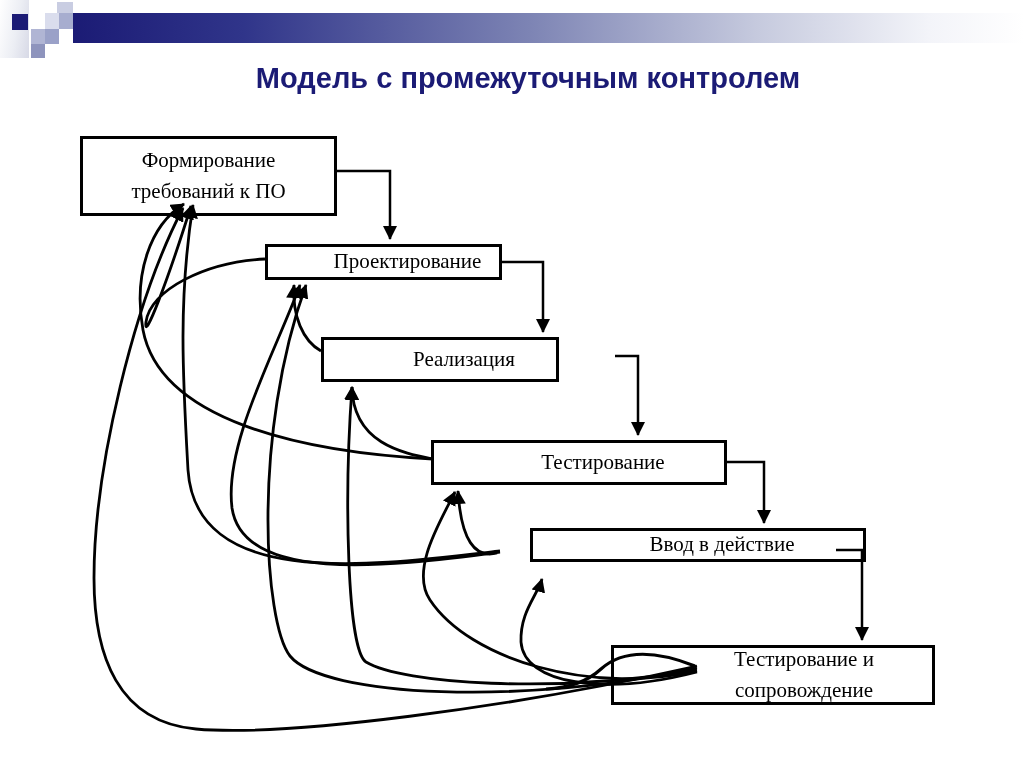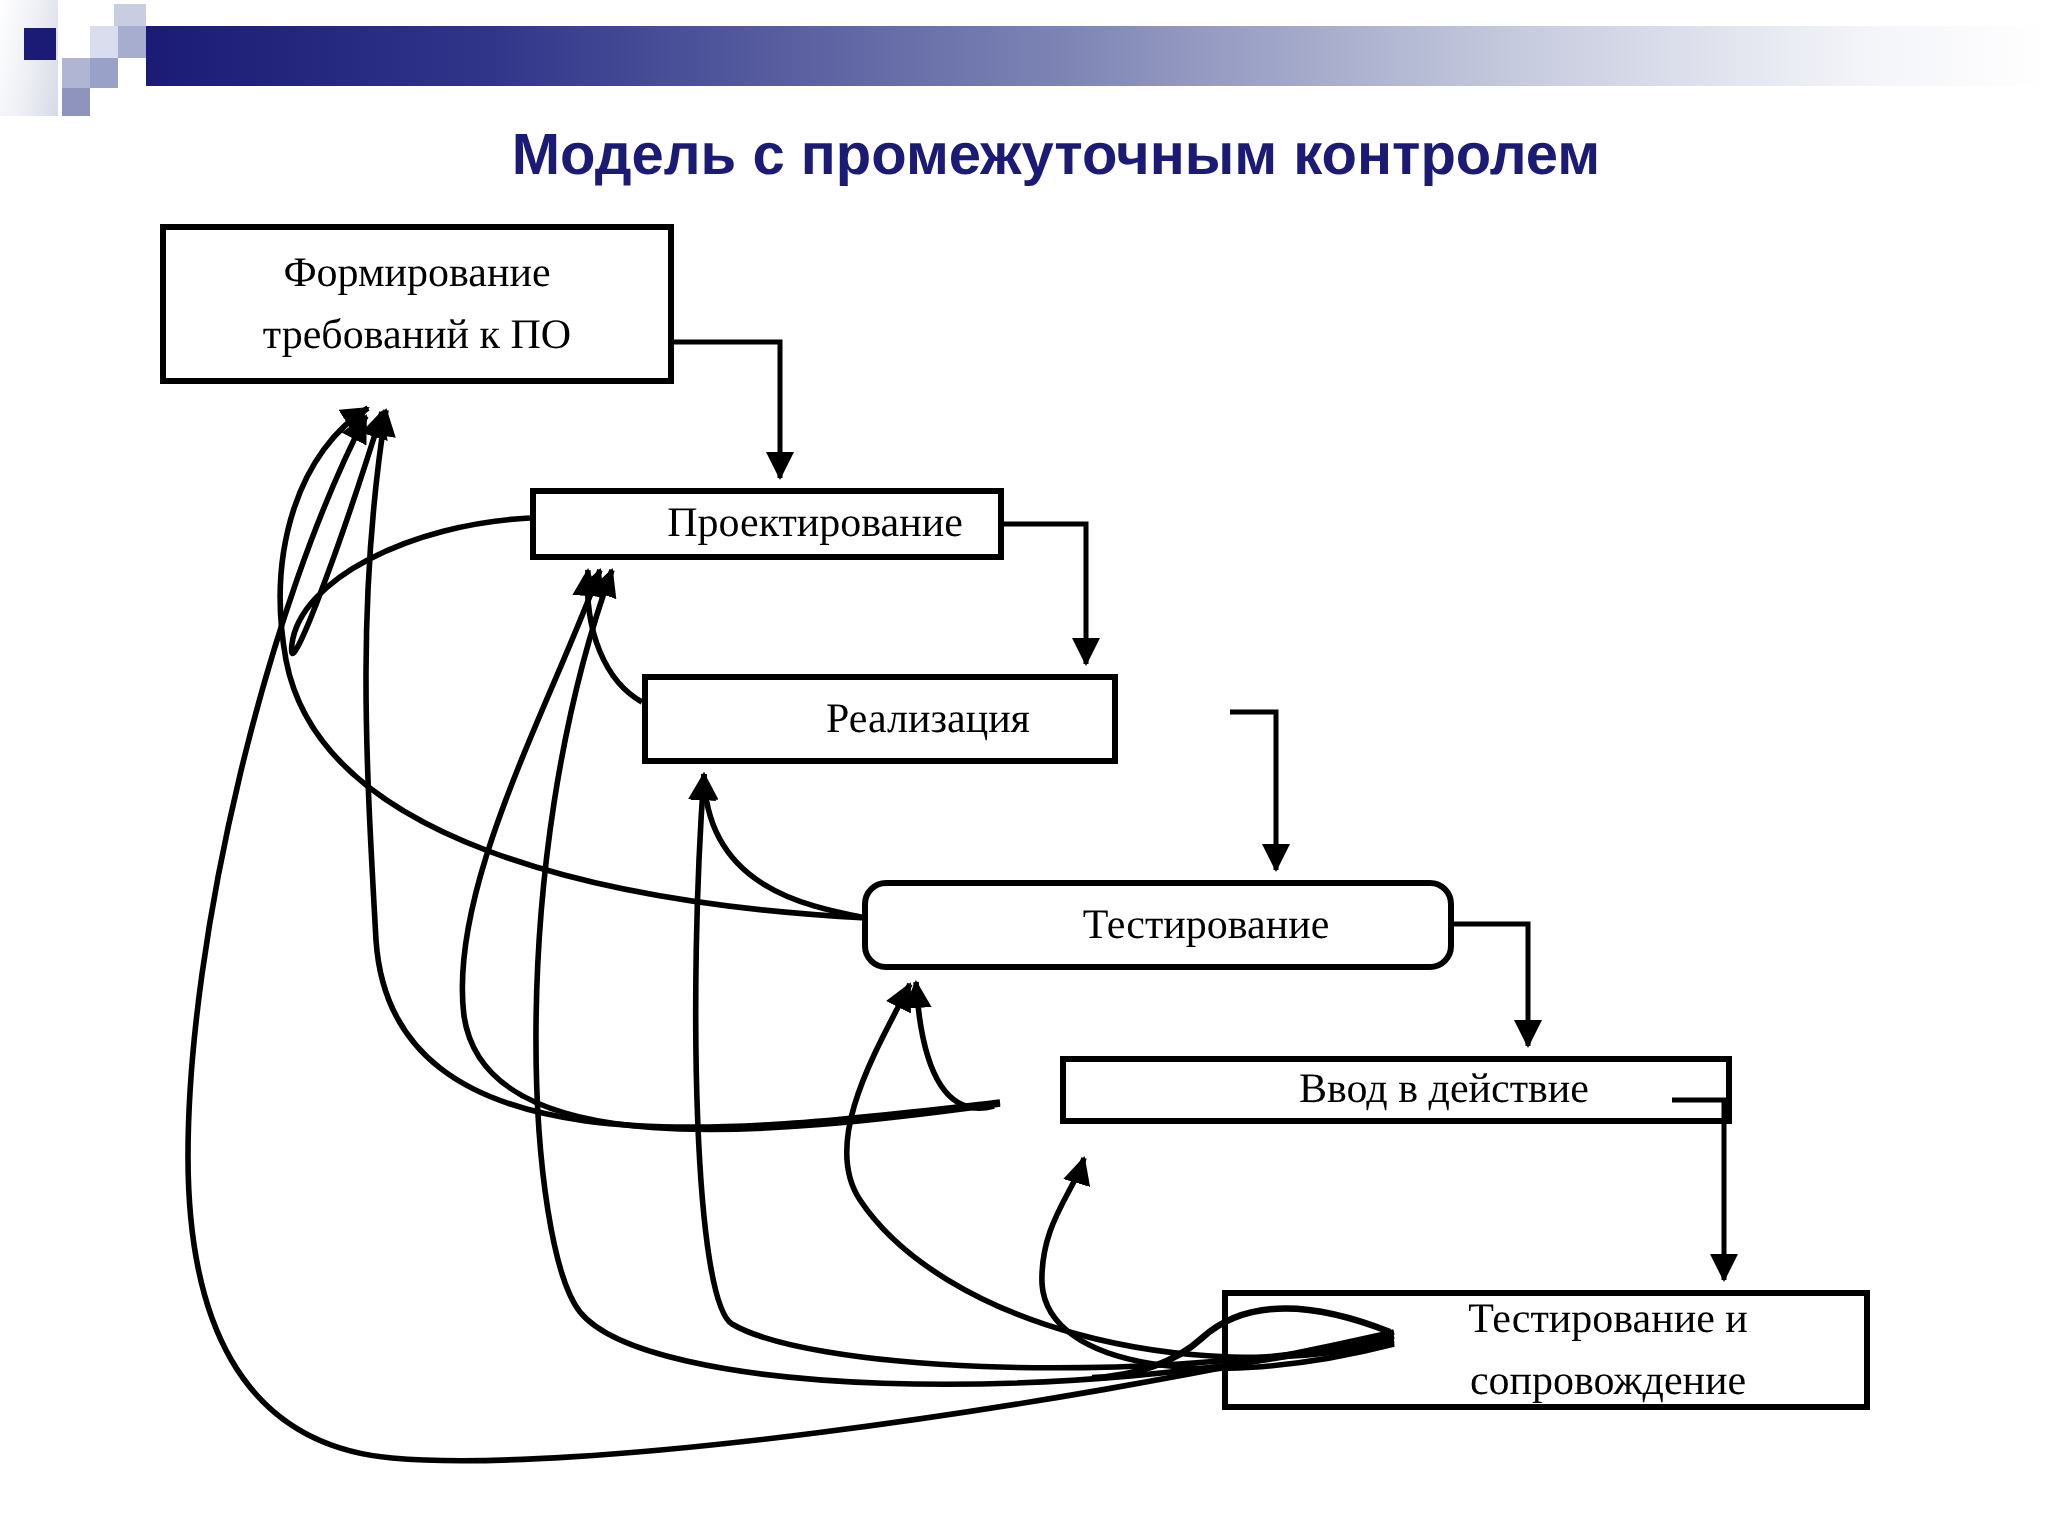--- a/index.html
+++ b/index.html
@@ -24,24 +24,24 @@
     font-size:29px;font-weight:bold;color:#1b1b75;letter-spacing:0px;padding-left:16px;
   }
   
   .node{
     position:absolute;box-sizing:border-box;border:3px solid #000;background:#fff;
     display:flex;align-items:center;justify-content:center;text-align:center;
     font-family:"Liberation Serif",serif;font-size:21px;color:#000;line-height:1.5;
     z-index:2;
     padding-left:48px;
   }
-  .node.n1{left:80px;top:112px;width:257px;height:80px;padding:0 14px;}
+  .node.n1{left:80px;top:136px;width:257px;height:80px;padding:0 14px;}
   .node.n2{left:265px;top:244px;width:237px;height:36px;}
   .node.n3{left:321px;top:337px;width:238px;height:45px;}
-  .node.n4{left:431px;top:440px;width:296px;height:45px;border-radius:12px;}
+  .node.n4{left:431px;top:440px;width:296px;height:45px;}
   .node.n5{left:500px;top:528px;width:336px;height:34px;margin-left:30px;}
   .node.n6{left:611px;top:645px;width:324px;height:60px;padding-left:62px;background:transparent;}
   
   svg.wires{position:absolute;left:0;top:0;z-index:3;pointer-events:none;}
   svg.wires path{fill:none;stroke:#000;}
   .fwd{stroke-width:2.5px;}
   .fbk{stroke-width:2.8px;}
   .wedge{stroke-width:3.2px;}
 </style>
 </head>

